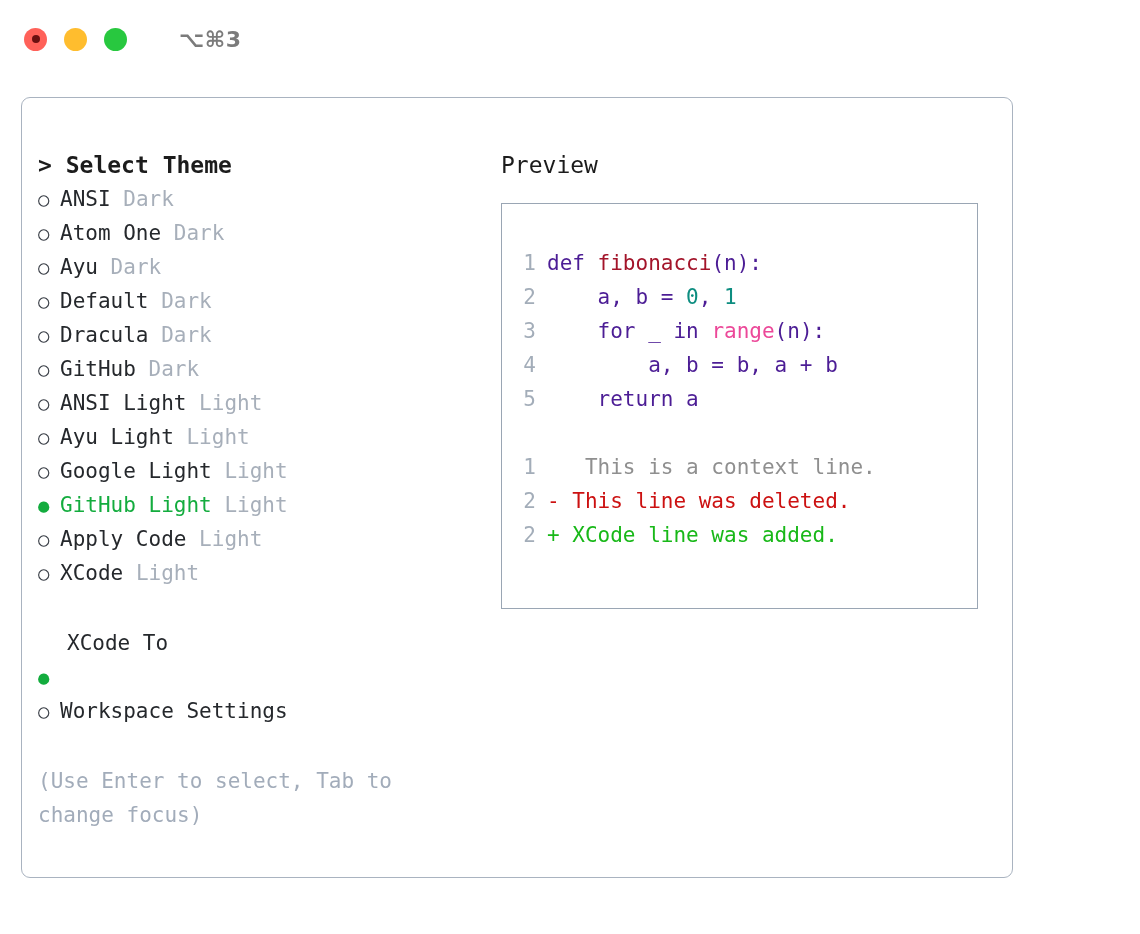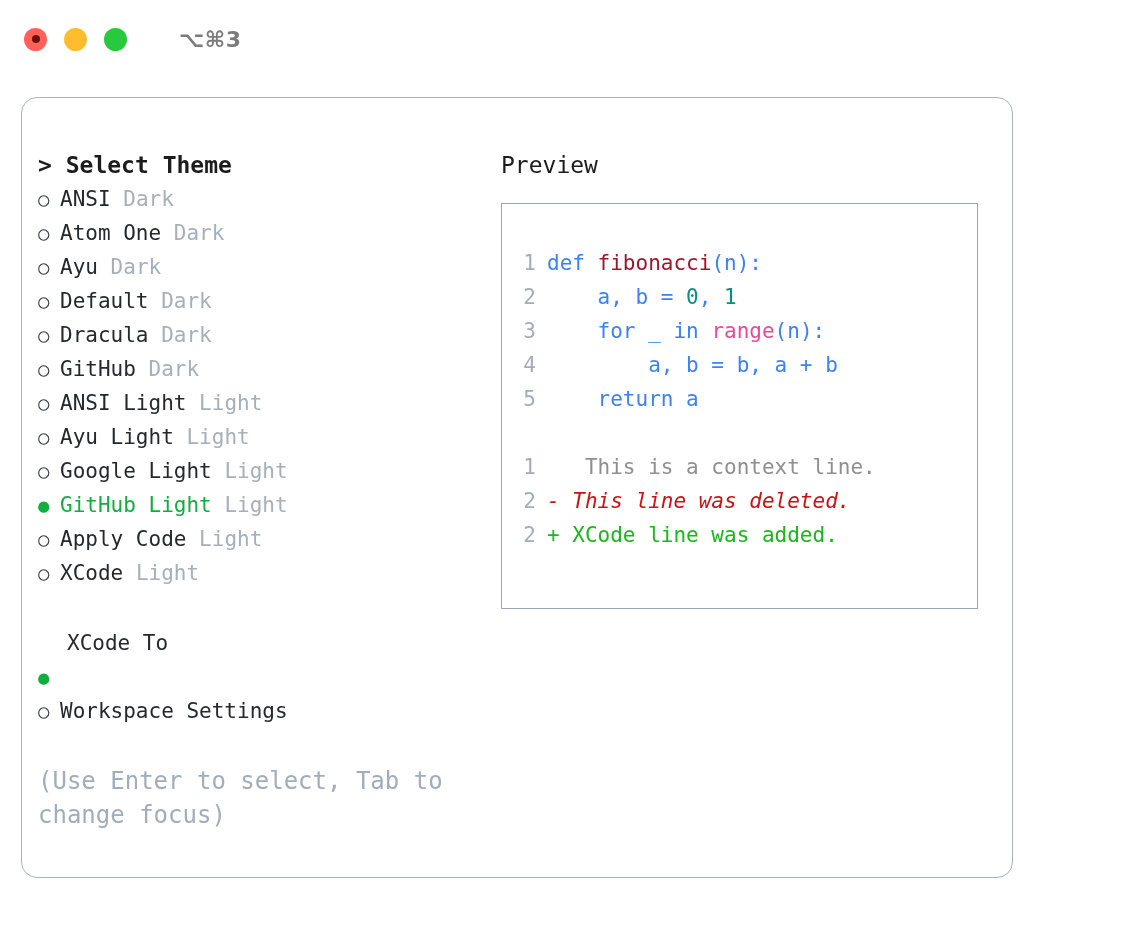--- a/index.html
+++ b/index.html
@@ -70,21 +70,21 @@
   }
 
   
   .panel {
     position: absolute;
     left: 21px;
     top: 97px;
     width: 992px;
     height: 781px;
     border: 1.5px solid #a9b3c0;
-    border-radius: 16px;
+    border-radius: 9px;
     box-sizing: border-box;
     background: #ffffff;
   }
 
   .panel-inner {
     position: absolute;
     left: 0; top: 0;
     width: 100%; height: 100%;
   }
 
@@ -132,21 +132,21 @@
   .apply-title {
     font-size: 21px;
     color: #25282c;
     line-height: 34px;
     padding-left: 29px;
     white-space: pre;
   }
 
   .hint {
     margin-top: 36px;
-    font-size: 24px;
+    font-size: 21px;
     color: #a2acba;
     line-height: 34px;
     width: 420px;
     white-space: pre-wrap;
   }
 
   
   .right-col {
     position: absolute;
     left: 479px;
@@ -182,26 +182,26 @@
     flex: 0 0 22px;
     text-align: right;
     color: #a3adb9;
     margin-right: 11px;
   }
   .code-text { color: #33373d; }
 
   .tok-fn   { color: #a3142a; }
   .tok-num  { color: #0d8d80; }
   .tok-call { color: #ec4899; }
-  .tok-plain{ color: #3b82f6; }
+  .tok-plain{ color: #4c1d95; }
 
   .blank-line { height: 34px; }
 
   .diff-ctx  { color: #8f8f8f; }
-  .diff-del  { color: #cc1111; font-style: italic; }
+  .diff-del  { color: #cc1111; }
   .diff-add  { color: #18b818; }
 </style>
 </head>
 <body>
 
 <div class="window">
 
   <div class="titlebar">
     <div class="lights">
       <span class="light red"></span>

